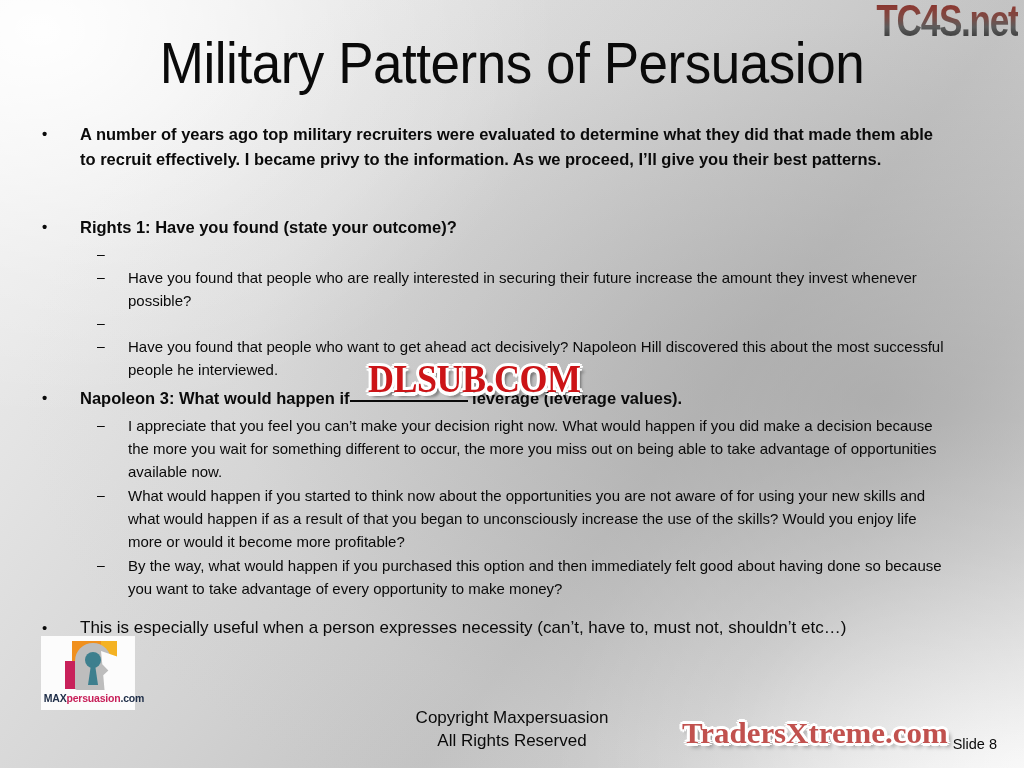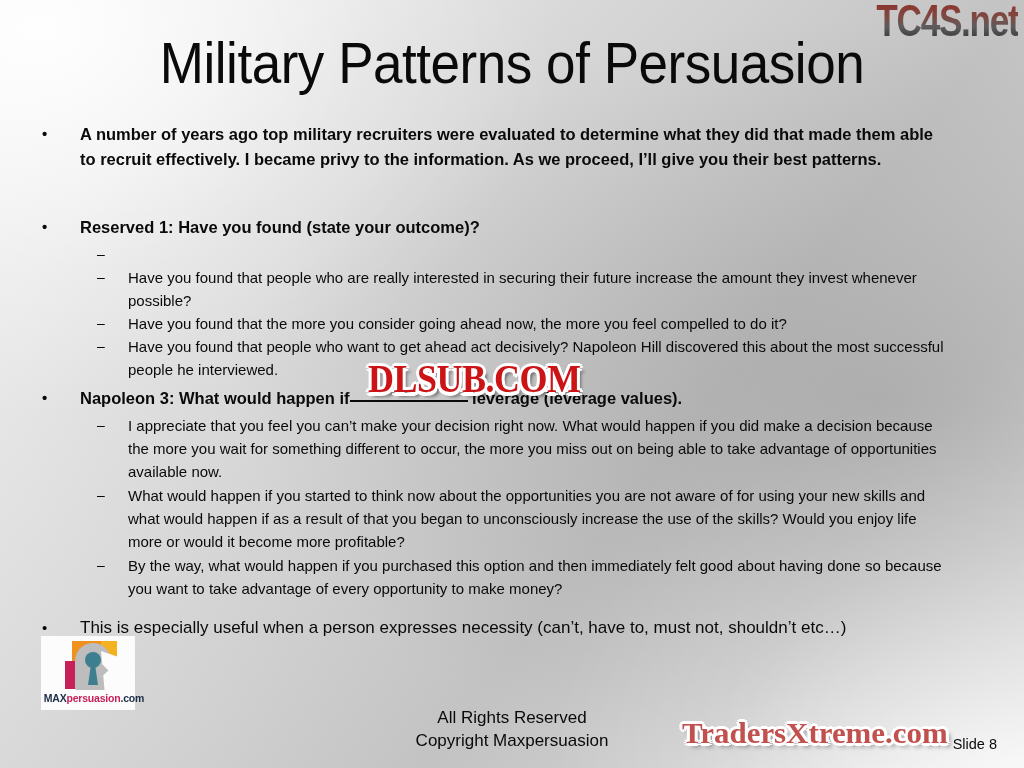--- a/index.html
+++ b/index.html
@@ -233,33 +233,32 @@
 
   <div id="body">
 
     <div class="l1" style="left:80px; top:122px; width:872px;">
       <span class="marker">•</span>
       <span>A number of years ago top military recruiters were evaluated to determine what they did that made them able to recruit effectively. I became privy to the information. As we proceed, I’ll give you their best patterns.</span>
     </div>
 
     <div class="l1" style="left:80px; top:215px; width:872px;">
       <span class="marker">•</span>
-      <span>Reserved 1: Have you found (state your outcome)?</span>
+      <span>Rights 1: Have you found (state your outcome)?</span>
     </div>
 
     <div class="l2" style="left:128px; top:243px; width:824px;">
       <span class="marker">–</span>
     </div>
     <div class="l2" style="left:128px; top:266px; width:824px;">
       <span class="marker">–</span>
       <span>Have you found that people who are really interested in securing their future increase the amount they invest whenever possible?</span>
     </div>
     <div class="l2" style="left:128px; top:312px; width:824px;">
       <span class="marker">–</span>
-      <span>Have you found that the more you consider going ahead now, the more you feel compelled to do it?</span>
     </div>
     <div class="l2" style="left:128px; top:335px; width:824px;">
       <span class="marker">–</span>
       <span>Have you found that people who want to get ahead act decisively? Napoleon Hill discovered this about the most successful people he interviewed.</span>
     </div>
 
     <div class="l1" style="left:80px; top:386px; width:872px;">
       <span class="marker">•</span>
       <span>Napoleon 3: What would happen if</span><span class="blank"></span>
       <span>leverage (leverage values).</span>
@@ -295,21 +294,21 @@
       <div class="sq-teal"></div>
       <div class="head-gray"></div>
       <div class="keyhole"></div>
       <div class="keyhole-stem"></div>
       <div class="face"></div>
     </div>
     <div class="wordmark"><span class="wm-max">MAX</span><span class="wm-pers">persuasion</span><span class="wm-com">.com</span></div>
   </div>
 
   <div id="copyright">
+    <div>Copyright Maxpersuasion</div>
     <div>All Rights Reserved</div>
-    <div>Copyright Maxpersuasion</div>
   </div>
 
   <div id="slideno">Slide 8</div>
 
   <div id="tx">TradersXtreme.com</div>
 
 </div>
 
 </body></html>

